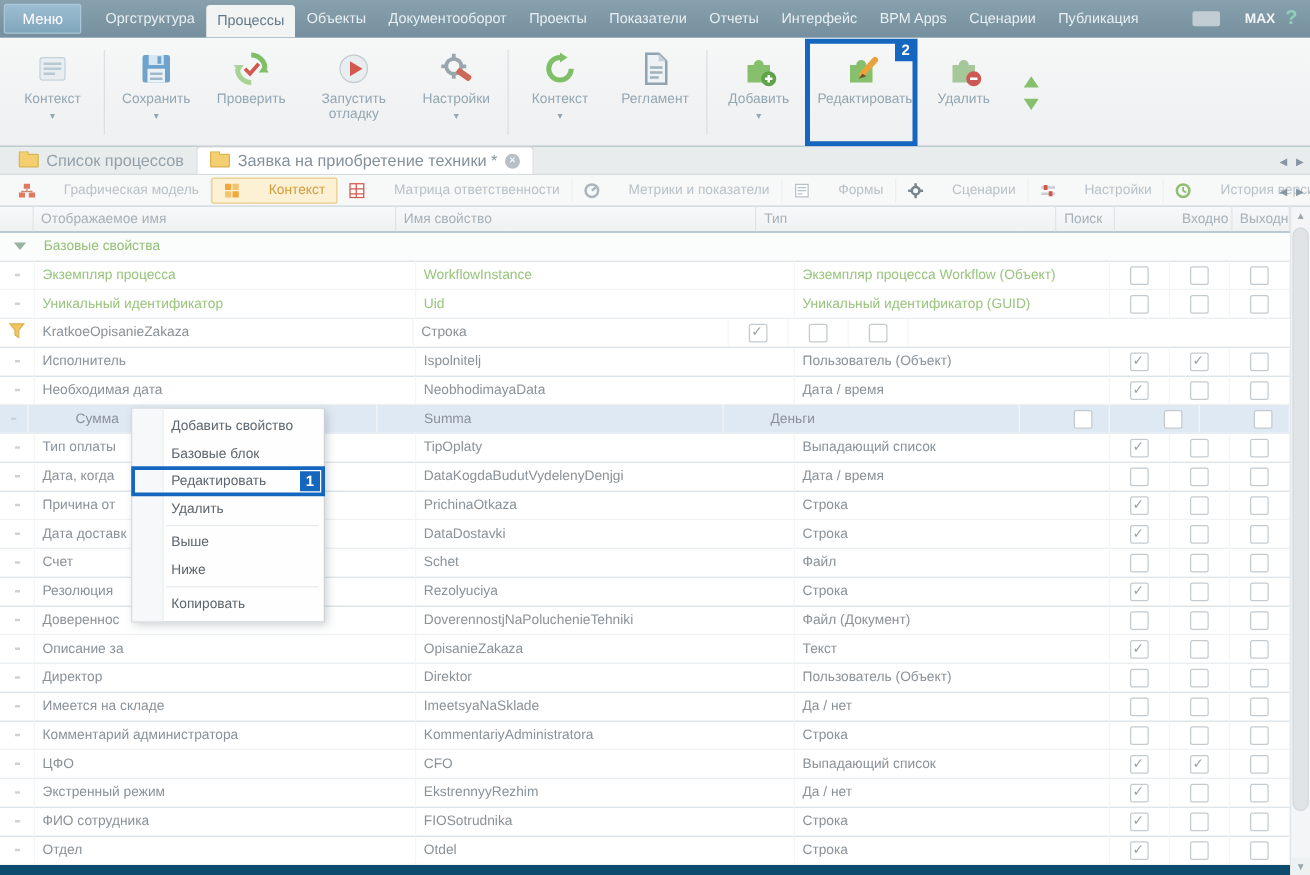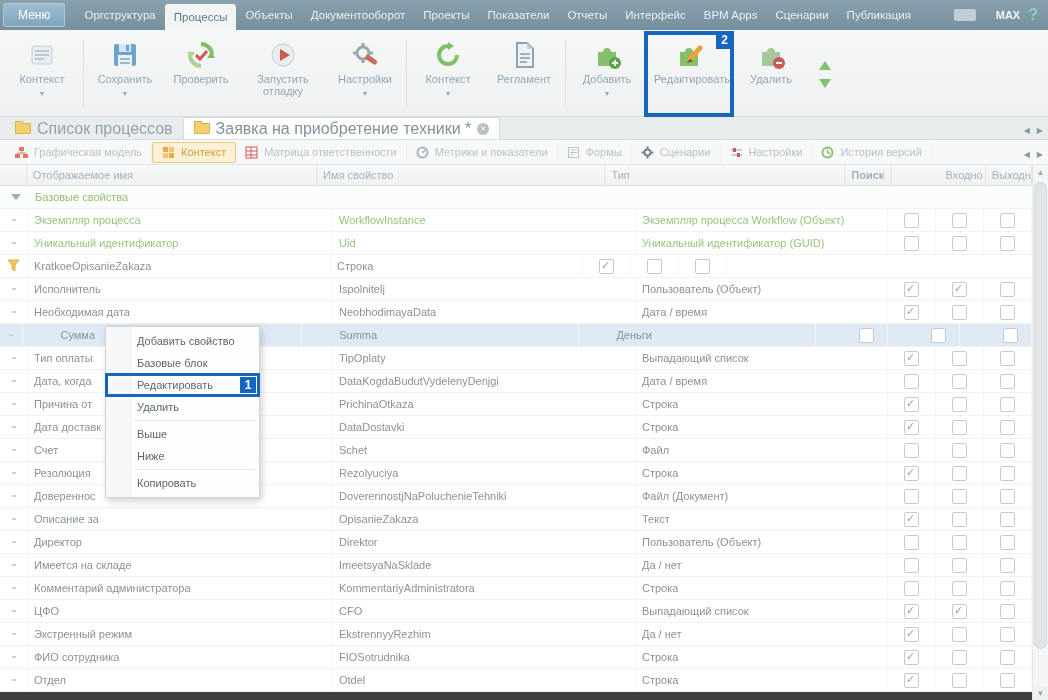--- a/index.html
+++ b/index.html
@@ -1,17 +1,17 @@
 <!DOCTYPE html>
 <html><head>
 <meta charset="utf-8">
 <style>
   html,body{margin:0;padding:0;background:#e8eaec;}
   body{width:1048px;height:700px;font-family:"Liberation Sans","DejaVu Sans",sans-serif;}
-  .app{position:relative;width:1048px;height:700px;background:#404040;overflow:hidden;outline:1px solid #aab4bb;}
+  .app{position:relative;width:1048px;height:700px;background:#0c4a6e;overflow:hidden;outline:1px solid #aab4bb;}
 
   
   .topbar{height:30px;background:linear-gradient(#87a1ae,#768f9e);display:flex;align-items:stretch;}
   .menu-btn{margin:3px 2px 3px 3px;padding:0 14px;background:linear-gradient(#9dbdd1,#7fa6bd);border:1px solid #a9c7d8;border-radius:2px;color:#fff;font-size:12px;display:flex;align-items:center;cursor:default;}
   .top-tabs{flex:1;display:flex;overflow:hidden;margin-left:8px;}
   .top-tab{padding:0 9px;display:flex;align-items:center;color:#e9eff2;font-size:11.5px;white-space:nowrap;}
   .top-tab.active{background:#f2f3f3;color:#60798a;border-radius:3px 3px 0 0;margin-top:4px;}
   .top-right{display:flex;align-items:center;gap:8px;padding:0 10px;}
   .max-chip{color:#f2f5f7;font-weight:bold;font-size:11px;display:flex;align-items:center;gap:20px;}
   .max-box{width:22px;height:12px;background:#c2cdd3;border-radius:2px;display:inline-block;}
@@ -27,33 +27,33 @@
   .rsep{width:1px;background:#dcе0e2;background:#dce0e2;margin:8px 3px;}
   .rbtn.hl{outline:4px solid #1566be;outline-offset:-3px;}
   .badge-tr{position:absolute;top:0;right:0;width:17px;height:17px;background:#1566be;color:#fff;font-size:12px;font-weight:bold;line-height:17px;text-align:center;}
   .rmove{display:flex;flex-direction:column;justify-content:center;gap:9px;padding:0 10px;}
   .rmove-btn{display:flex;justify-content:center;}
   .tri-up{width:0;height:0;border-left:6px solid transparent;border-right:6px solid transparent;border-bottom:9px solid #86c06d;}
   .tri-down{width:0;height:0;border-left:6px solid transparent;border-right:6px solid transparent;border-top:9px solid #86c06d;}
 
   
   .doc-tabs{height:22px;background:#e9eced;border-bottom:1px solid #d8dcde;display:flex;align-items:flex-end;padding-left:5px;position:relative;}
-  .dtab{height:21px;display:flex;align-items:center;gap:6px;padding:0 10px;font-size:16px;color:#95a1aa;white-space:nowrap;margin-top:15px;}
+  .dtab{height:21px;display:flex;align-items:center;gap:6px;padding:0 10px;font-size:13px;color:#95a1aa;white-space:nowrap;margin-top:15px;}
   .dtab.active{background:#fff;border:1px solid #d4d9db;border-bottom:none;border-radius:3px 3px 0 0;color:#84919b;}
   .folder{width:14px;height:9px;background:#f3cf6f;border:1px solid #d9b354;border-radius:1px;position:relative;display:inline-block;}
   .folder::before{content:"";position:absolute;top:-3px;left:-1px;width:6px;height:2px;background:#f3cf6f;border:1px solid #d9b354;border-bottom:none;border-radius:1px 1px 0 0;}
   .closex{width:12px;height:12px;border-radius:50%;background:#b6c0c6;color:#fff;font-size:7px;line-height:12px;text-align:center;display:inline-block;}
   .closex::before{content:"✕";}
   .strip-nav{position:absolute;right:5px;top:0;bottom:0;display:flex;align-items:center;gap:7px;}
   .nav-left::before{content:"◀";font-size:8px;color:#8796a1;}
   .nav-right::before{content:"▶";font-size:8px;color:#8796a1;}
 
   
   .view-tabs{height:24px;background:#f7f8f8;border-bottom:1px solid #e3e6e8;display:flex;align-items:center;padding-left:6px;position:relative;}
-  .vtab{display:flex;align-items:center;gap:6px;padding:0 9px;font-size:11px;color:#b9c2c8;height:19px;border-right:1px solid #eceff0;white-space:nowrap;}
+  .vtab{display:flex;align-items:center;gap:23px;padding:0 9px;font-size:11px;color:#b9c2c8;height:19px;border-right:1px solid #eceff0;white-space:nowrap;}
   .vtab.active{background:#fcf1d5;border:1px solid #e9cb84;border-radius:2px;color:#d39c3a;}
   .vicon{display:flex;align-items:center;}
 
   
   .table-area{position:relative;height:537px;}
   .tgrid{width:1032px;}
   .thead{height:21px;background:linear-gradient(#f7f8f9,#eff1f2);border-bottom:1px solid #dfe3e5;display:flex;font-size:11px;color:#a6b0b8;box-sizing:border-box;}
   .thead .cell{border-right:1px solid #e2e5e7;}
   .cell{display:flex;align-items:center;padding:0 6px;box-sizing:border-box;overflow:hidden;white-space:nowrap;height:100%;}
   .col-icon{width:28px;justify-content:center;padding:0 2px;}
@@ -362,21 +362,21 @@
     </span>
   </div>
 
   <div class="table-area">
     <div class="tgrid">
       <div class="thead">
         <span class="cell col-icon"></span>
         <span class="cell col-name">Отображаемое имя</span>
         <span class="cell col-prop">Имя свойство</span>
         <span class="cell col-type">Тип</span>
-        <span class="cell col-check" style="justify-content:flex-start;font-weight:bold;">Поиск</span>
+        <span class="cell col-check" style="justify-content:flex-start;">Поиск</span>
         <span class="cell col-check" style="justify-content:flex-start;margin-left:48px;">Входно</span>
         <span class="cell col-check" style="justify-content:flex-start;">Выходн</span>
       </div>
       <div>
         <div class="grow">
           <span class="col-icon">
               <span class="gexp"></span>
             </span>
           <span class="glabel">Базовые свойства</span>
         </div>

